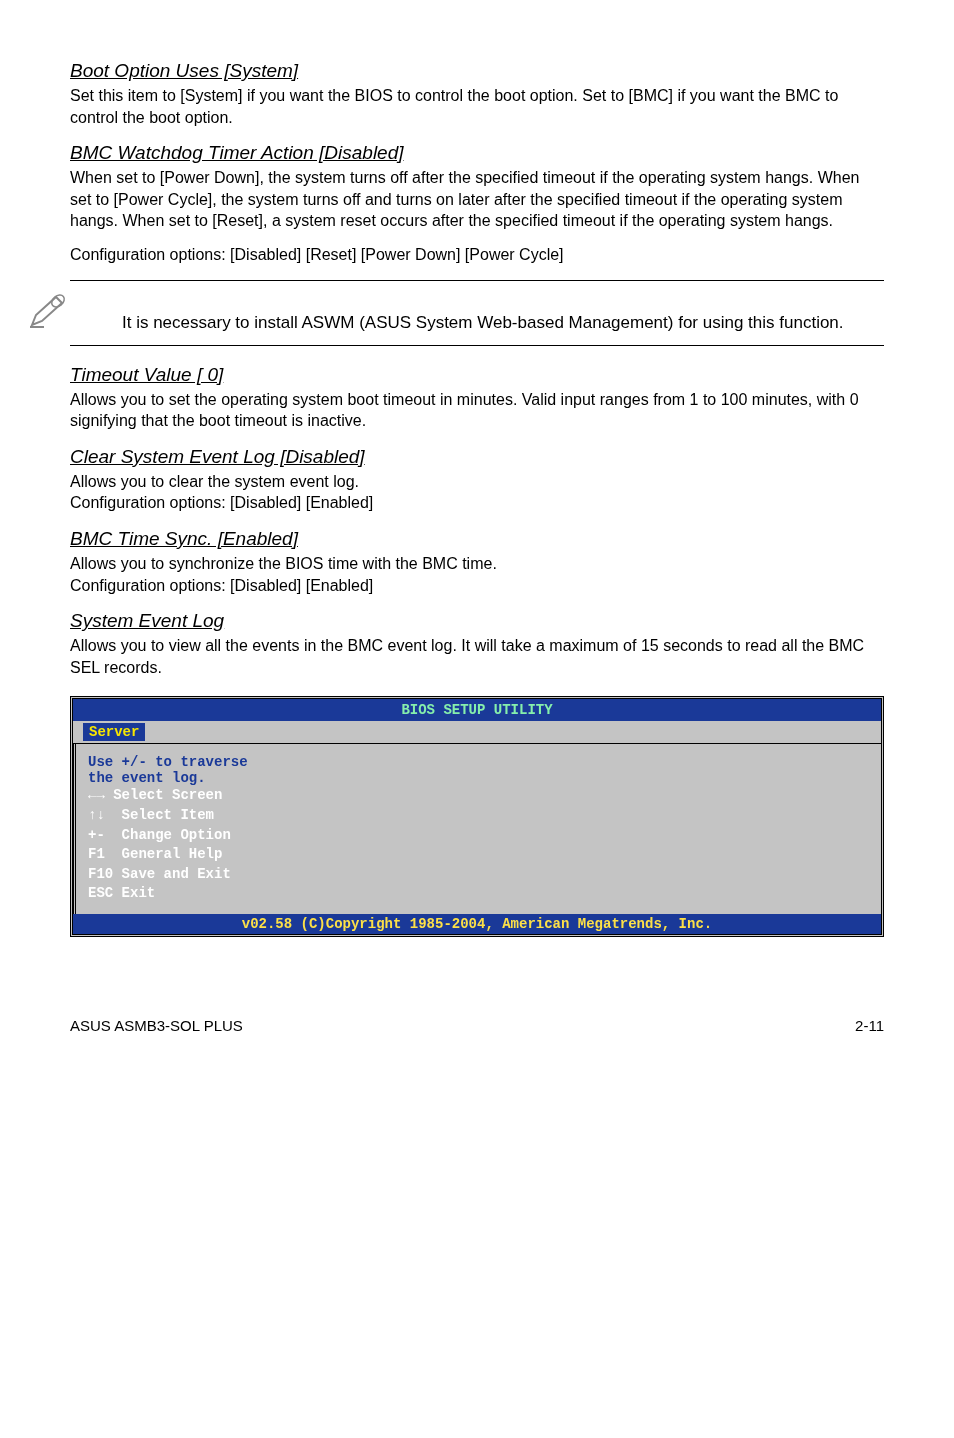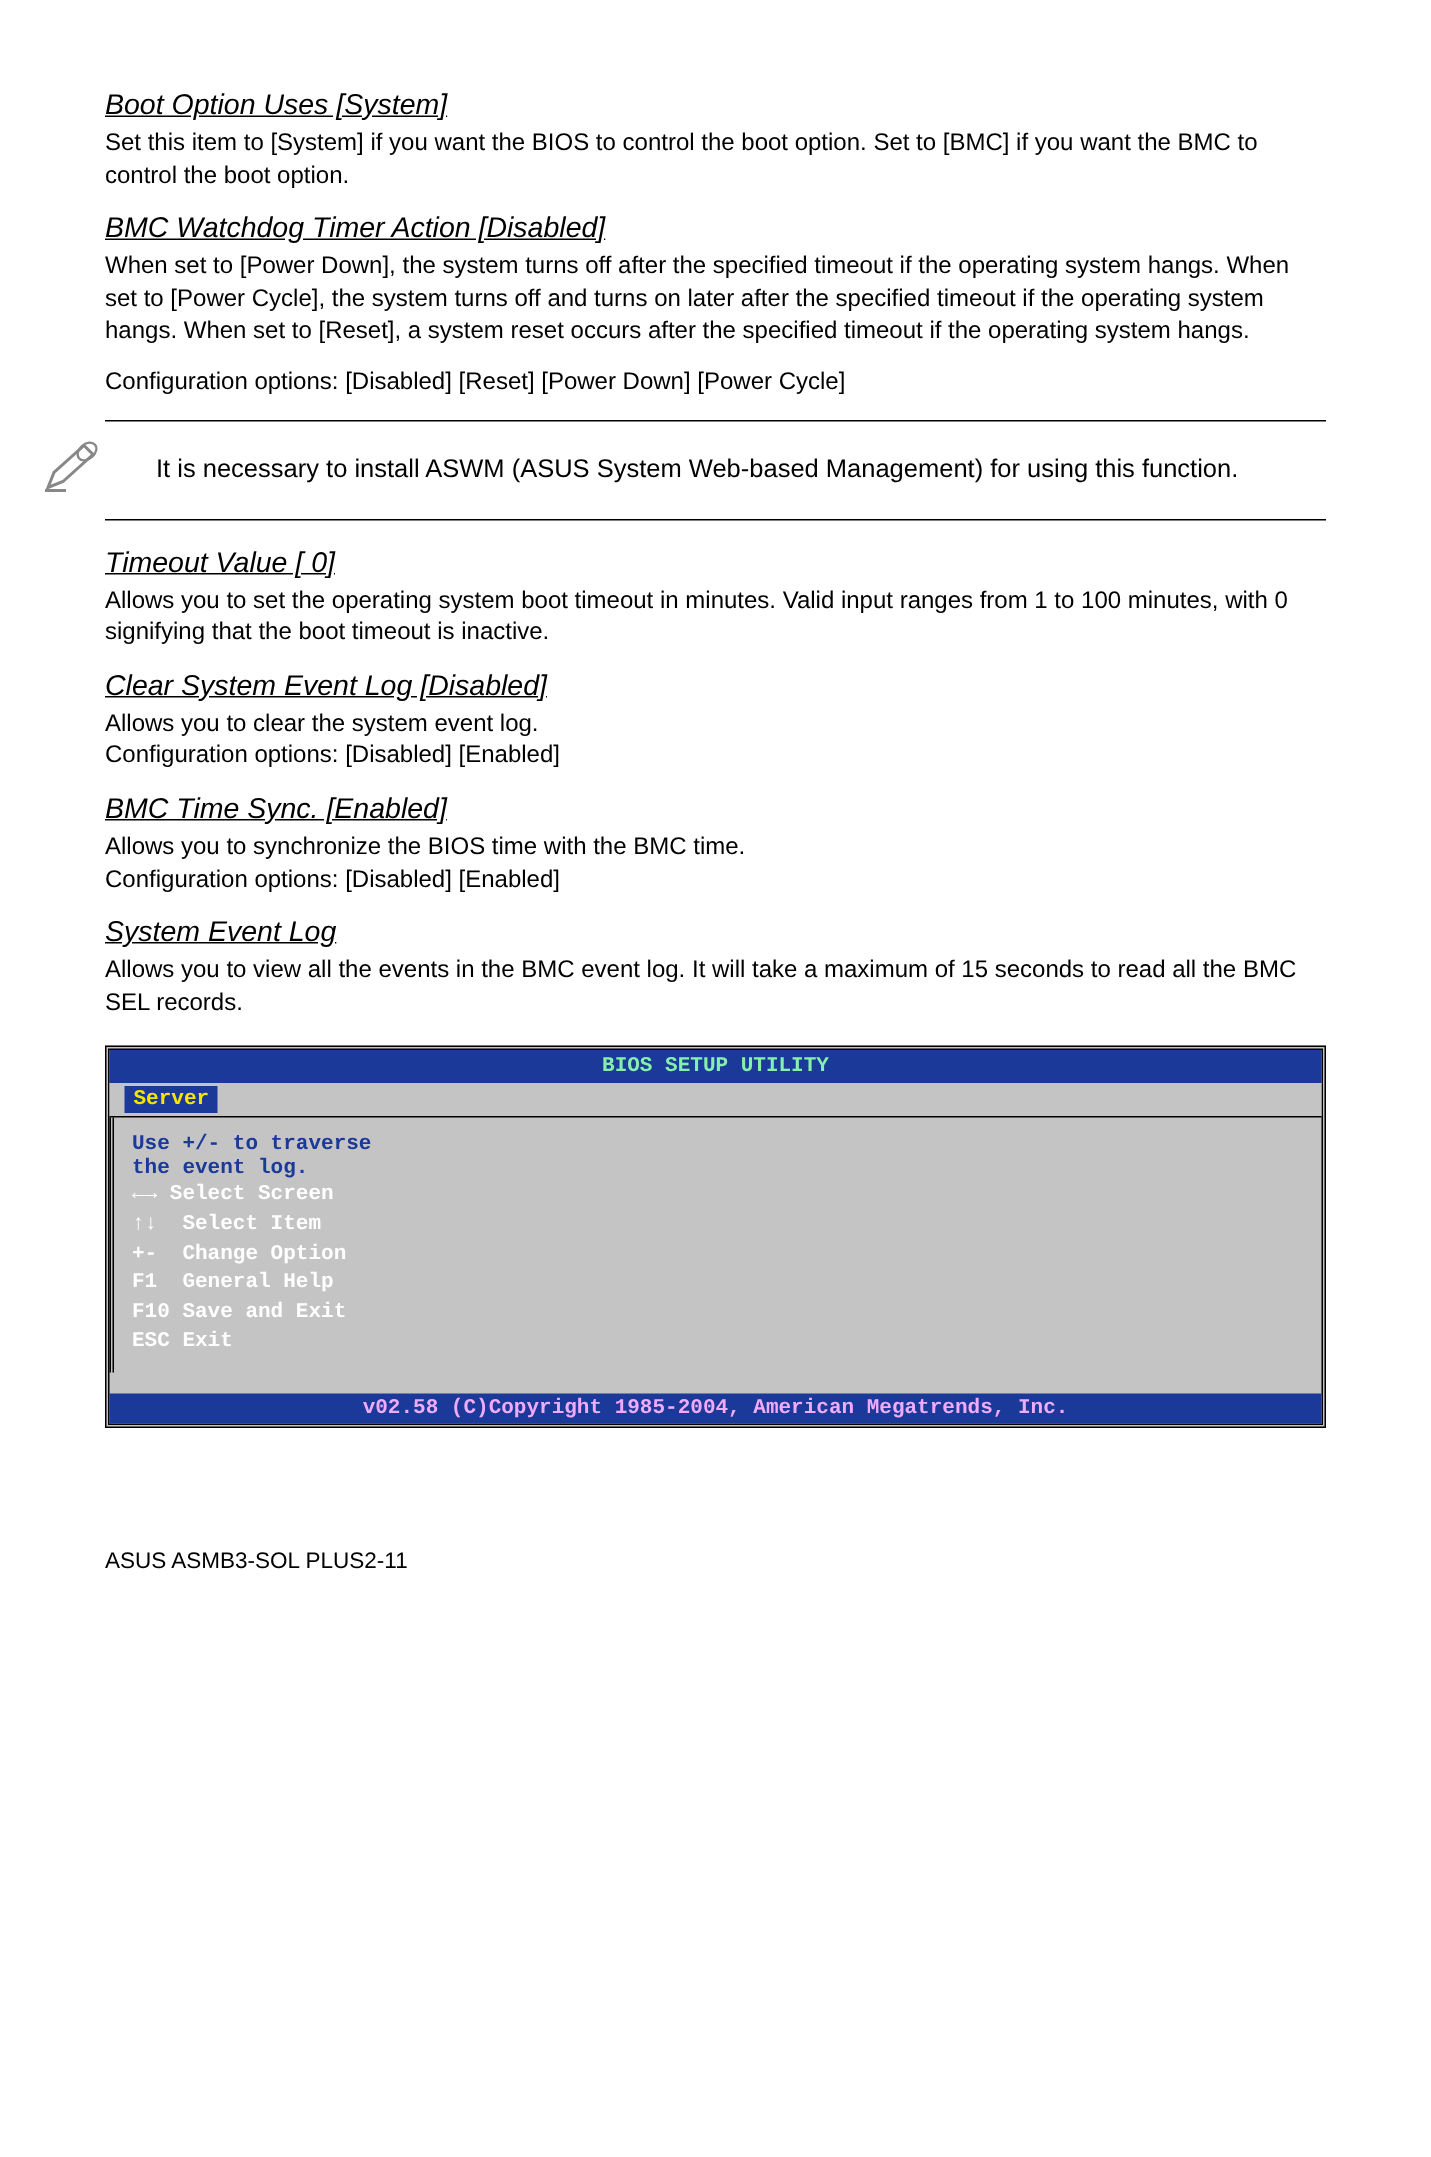--- a/index.html
+++ b/index.html
@@ -22,25 +22,26 @@
       margin-bottom: 3px;
       font-weight: normal;
     }
     .body-text {
       font-size: 16px;
       line-height: 1.35;
       margin-bottom: 14px;
     }
     .note-row {
       display: flex;
-      align-items: center;
+      align-items: flex-end;
       border-top: 1px solid #000;
       border-bottom: 1px solid #000;
       padding: 10px 0;
       margin: 10px 0 18px 0;
+      gap: 18px;
     }
     .note-icon {
       flex: 0 0 44px;
       margin-left: -44px;
     }
     .note-text {
       font-size: 17px;
       line-height: 1.35;
       padding-left: 34px;
     }
@@ -108,29 +109,28 @@
     .bios-nav {
       color: #fff;
       font-weight: bold;
       line-height: 1.4;
     }
     .bios-nav-line {
       white-space: pre;
     }
     .bios-footer {
       background: #1a3998;
-      color: #f0abfc;
+      color: #fde047;
       text-align: center;
       padding: 2px 0;
       font-weight: bold;
-      margin-top: 14px;
     }
     .page-footer {
       display: flex;
-      justify-content: flex-start;
+      justify-content: space-between;
       margin-top: 80px;
       font-size: 15px;
       border-top: none;
     }
   </style>
 </head>
 <body>
 
 <div class="section-title">Boot Option Uses [System]</div>
 <div class="body-text">Set this item to [System] if you want the BIOS to control the boot option. Set to [BMC] if you want the BMC to control the boot option.</div>

